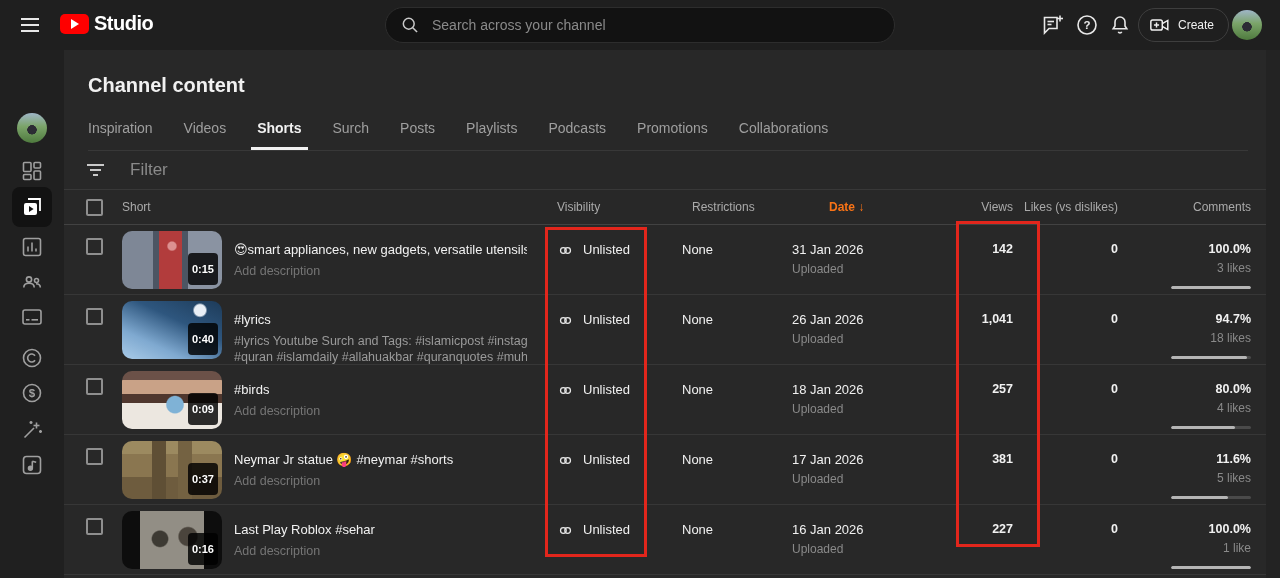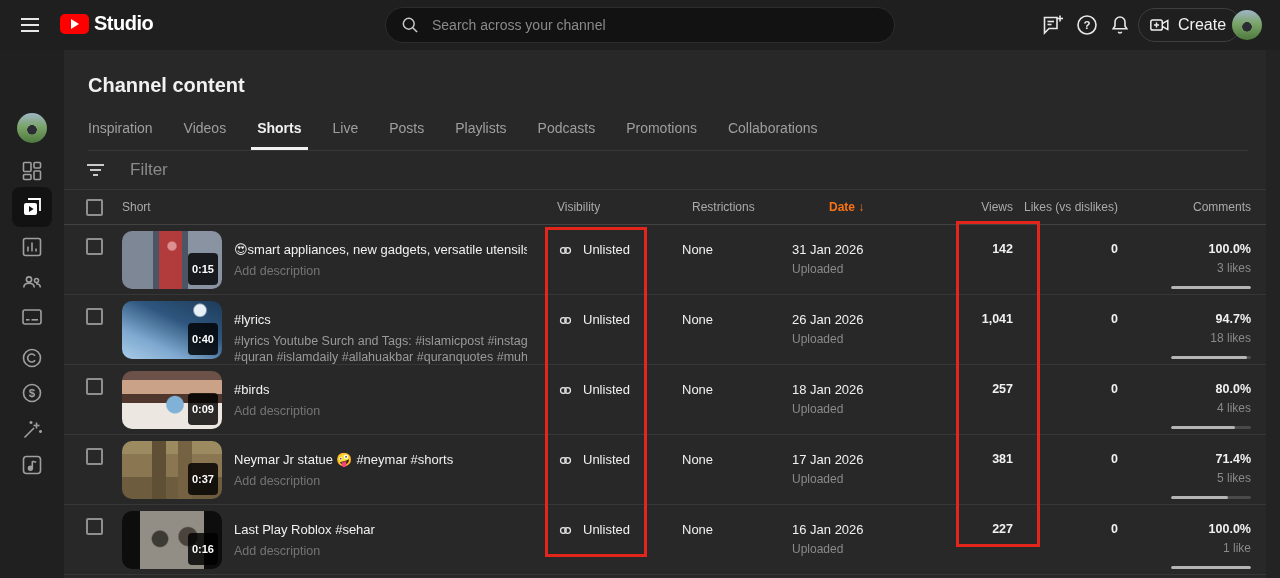--- a/index.html
+++ b/index.html
@@ -12,21 +12,21 @@
   .hamburger { position:absolute; left:18px; top:13px; width:24px; height:24px; display:flex; flex-direction:column; justify-content:center; gap:4px; cursor:pointer; }
   .hamburger span { display:block; width:18px; height:2px; background:#e8e8e8; margin-left:3px; }
   .logo { position:absolute; left:60px; top:12px; display:flex; align-items:center; gap:5px; }
   .logo-play { width:29px; height:20px; background:#f00; border-radius:5px; position:relative; }
   .logo-play::after { content:""; position:absolute; left:11px; top:5px; border-left:8px solid #fff; border-top:5px solid transparent; border-bottom:5px solid transparent; }
   .logo-text { color:#fff; font-size:20px; font-weight:bold; letter-spacing:-0.5px; }
   .searchbox { position:absolute; left:385px; top:7px; width:510px; height:36px; background:#121212; border:1px solid #2d2d2d; border-radius:19px; display:flex; align-items:center; padding-left:14px; gap:12px; }
   .searchbox input { flex:1; background:transparent; border:none; outline:none; color:#f1f1f1; font-size:14px; font-family:inherit; }
   .searchbox input::placeholder { color:#8a8a8a; }
   .tb-icon { position:absolute; top:13px; width:24px; height:24px; cursor:pointer; }
-  .create-btn { position:absolute; left:1138px; top:8px; height:34px; padding:0 14px 0 10px; border:1px solid #3e3e3e; border-radius:18px; background:#1f1f1f; color:#f1f1f1; display:flex; align-items:center; gap:7px; font-size:16px; cursor:pointer;justify-content:flex-end; }
+  .create-btn { position:absolute; left:1138px; top:8px; height:34px; padding:0 14px 0 10px; border:1px solid #3e3e3e; border-radius:18px; background:#1f1f1f; color:#f1f1f1; display:flex; align-items:center; gap:7px; font-size:12px; cursor:pointer;justify-content:flex-end; }
   .avatar { border-radius:50%; background:
       radial-gradient(circle at 50% 56%, #2c2c34 0 20%, rgba(0,0,0,0) 22%),
       linear-gradient(180deg,#9fb6c8 0%,#7ba469 45%,#4e7a3e 100%); }
   .avatar.top { position:absolute; left:1232px; top:10px; width:30px; height:30px; cursor:pointer; }
 
   
   .sidebar { position:absolute; left:0; top:50px; width:64px; height:528px; background:#202020; z-index:5; }
   .sb-item { position:absolute; left:20px; width:24px; height:24px; cursor:pointer; }
   .avatar.sb { position:absolute; left:17px; top:63px; width:30px; height:30px; cursor:pointer; }
   .sb-active-bg { position:absolute; left:12px; top:137px; width:40px; height:40px; background:#121212; border-radius:8px; }
@@ -223,21 +223,21 @@
 
   </div>
 
   <div class="main">
     <div class="page-title">Channel content</div>
 
     <div class="tabs">
       <div class="tab">Inspiration</div>
       <div class="tab">Videos</div>
       <div class="tab active">Shorts</div>
-      <div class="tab">Live</div>
+      <div class="tab">Surch</div>
       <div class="tab">Posts</div>
       <div class="tab">Playlists</div>
       <div class="tab">Podcasts</div>
       <div class="tab">Promotions</div>
       <div class="tab">Collaborations</div>
     </div>
 
     <div class="filter-row">
       <div class="filter-icon">
           <span class="b1"></span>
@@ -392,21 +392,21 @@
             <span>Unlisted</span>
           </div>
         <div class="restr-cell">None</div>
         <div class="date-cell">
             <div>17 Jan 2026</div>
             <div class="date-sub">Uploaded</div>
           </div>
         <div class="num-cell">381</div>
         <div class="num-cell">0</div>
         <div class="likes-cell">
-            <div class="likes-pct">71.4%</div>
+            <div class="likes-pct">11.6%</div>
             <div class="likes-count">5 likes</div>
             <div class="bar">
               <i style="width: 71.4%;"></i>
             </div>
           </div>
       </div>
 
       <div class="vrow cols">
         <div class="cb-cell">
             <div class="checkbox"></div>

